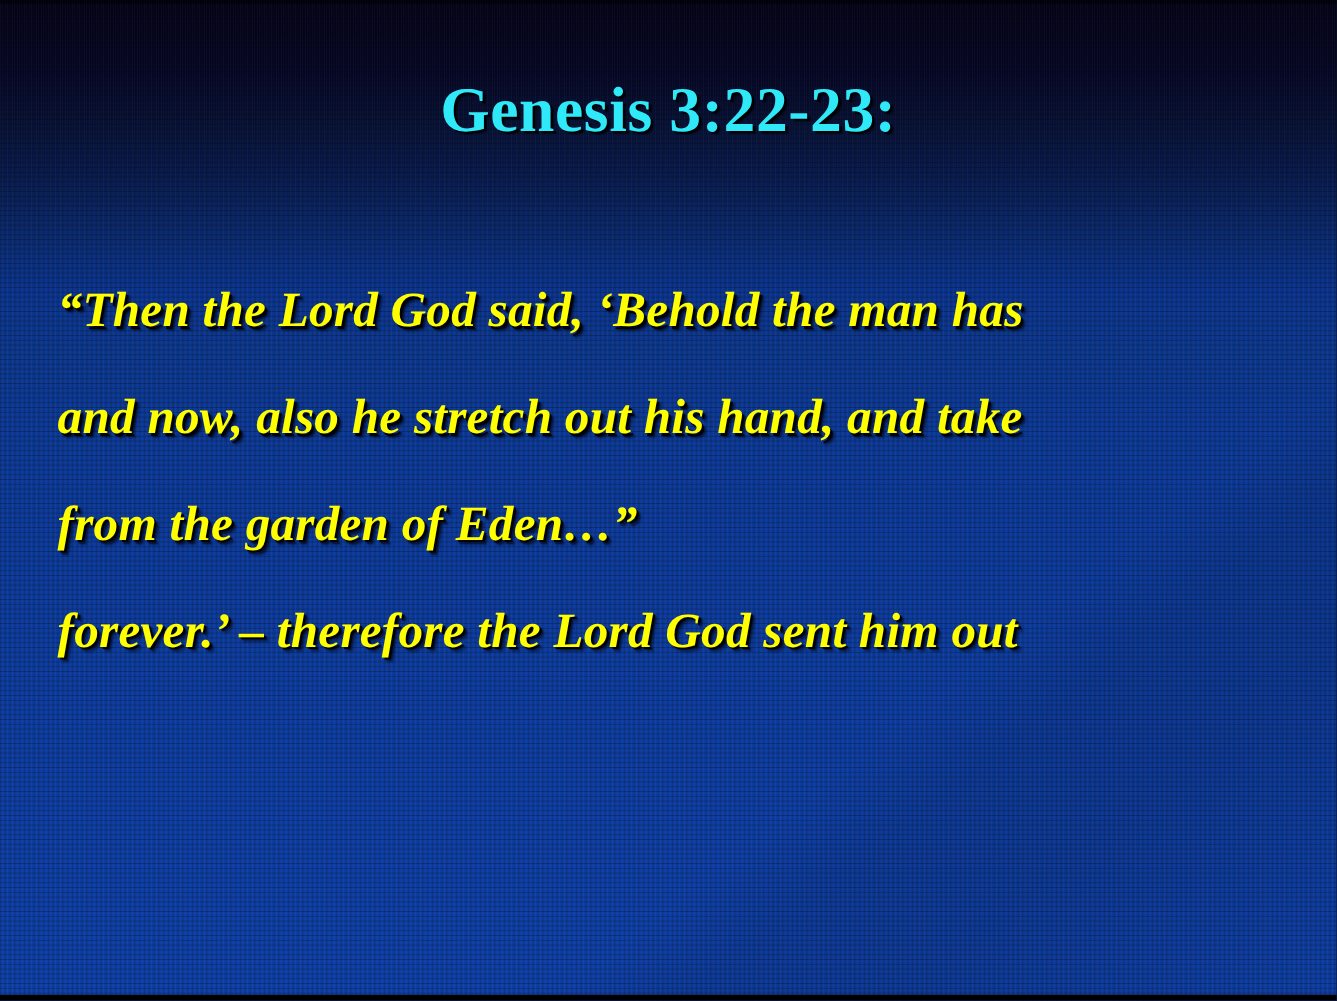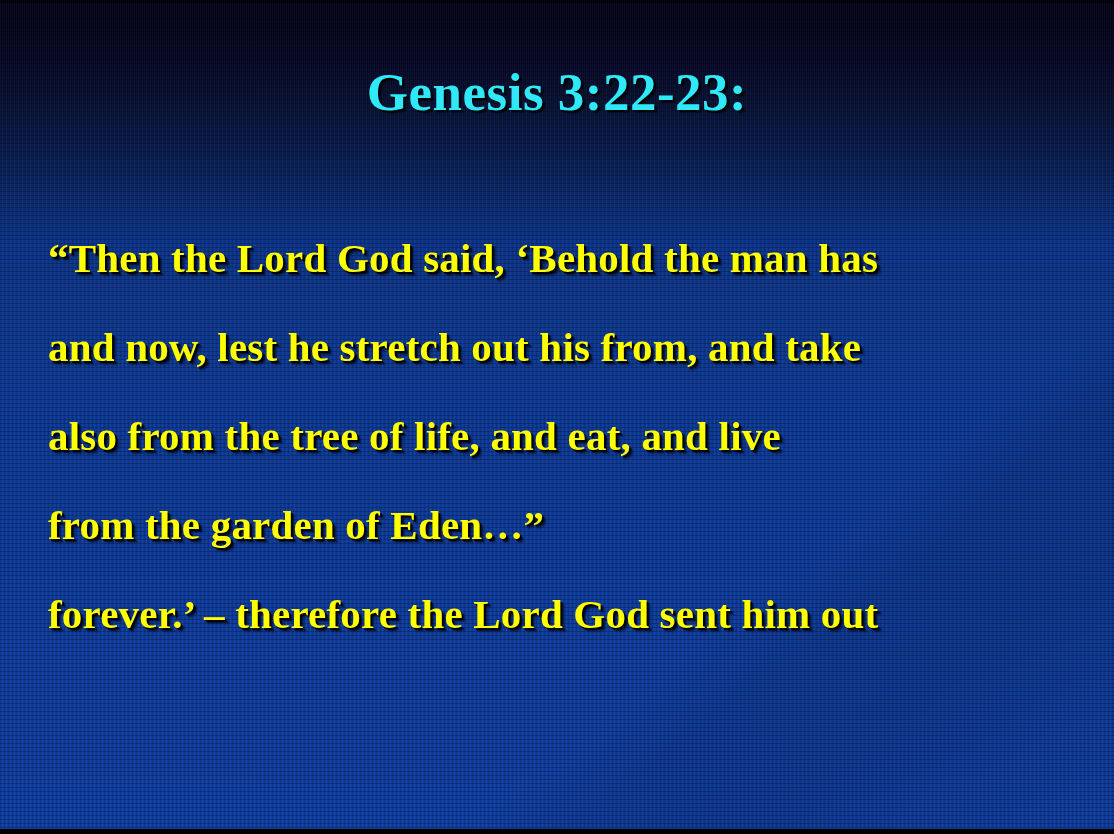--- a/index.html
+++ b/index.html
@@ -134,20 +134,21 @@
       2px 2px 0 rgba(0,0,0,0.80),
       3px 3px 1px rgba(0,0,0,0.45);
     white-space: nowrap;
   }
 
   .body-block {
     position: absolute;
     top: 214px;
     left: 48px;
     width: 1030px;
+    font-style: italic;
   }
 
   .body-line {
     font-size: 41px;
     font-weight: bold;
     line-height: 89px;
     color: #ffff00;
     letter-spacing: 0.2px;
     white-space: nowrap;
     text-shadow:
@@ -167,20 +168,19 @@
   <div class="bg-diagonal"></div>
   <div class="bg-top-strip"></div>
   <div class="bg-bottom-strip"></div>
 
   <div class="content">
 
     <div class="slide-title">Genesis 3:22-23:</div>
 
     <div class="body-block">
       <div class="body-line">“Then the Lord God said, ‘Behold the man has</div>
-      <div class="body-line">and now, lest he stretch out his from, and take</div>
-      <div class="body-line">also from the tree of life, and eat, and live</div>
+      <div class="body-line">and now, also he stretch out his hand, and take</div>
       <div class="body-line">from the garden of Eden…”</div>
       <div class="body-line">forever.’ – therefore  the Lord God sent him out</div>
     </div>
 
   </div>
 </div>
 
 </body></html>

